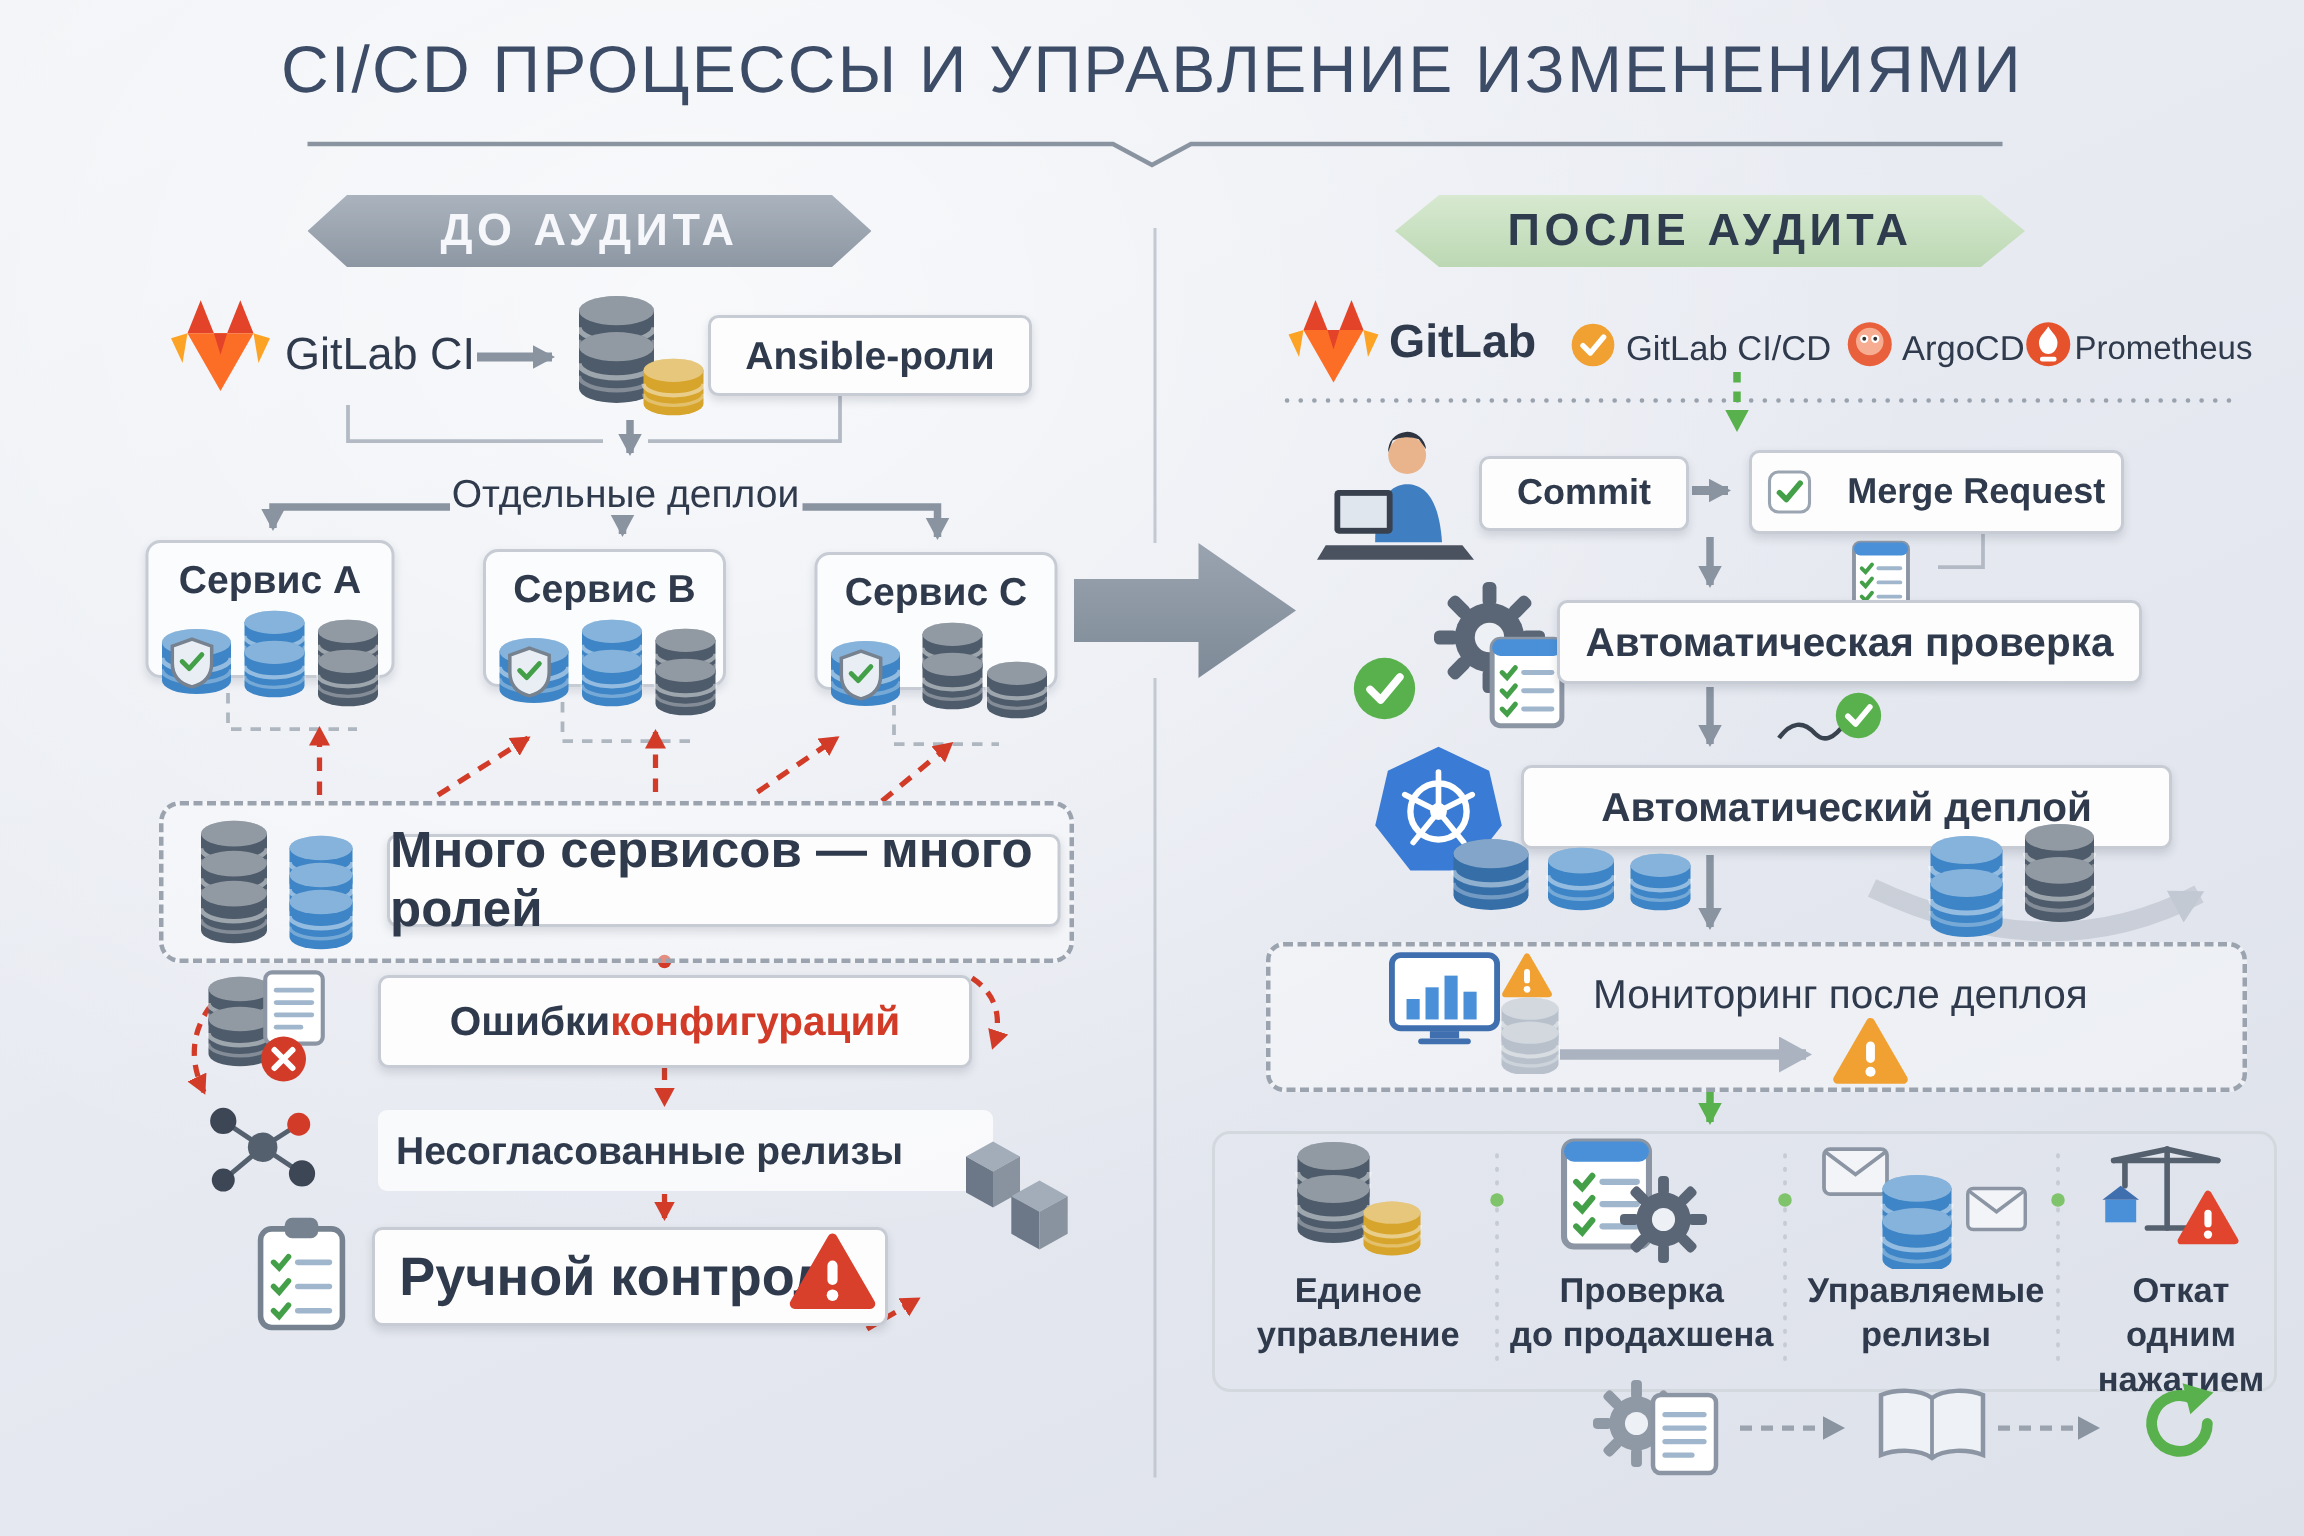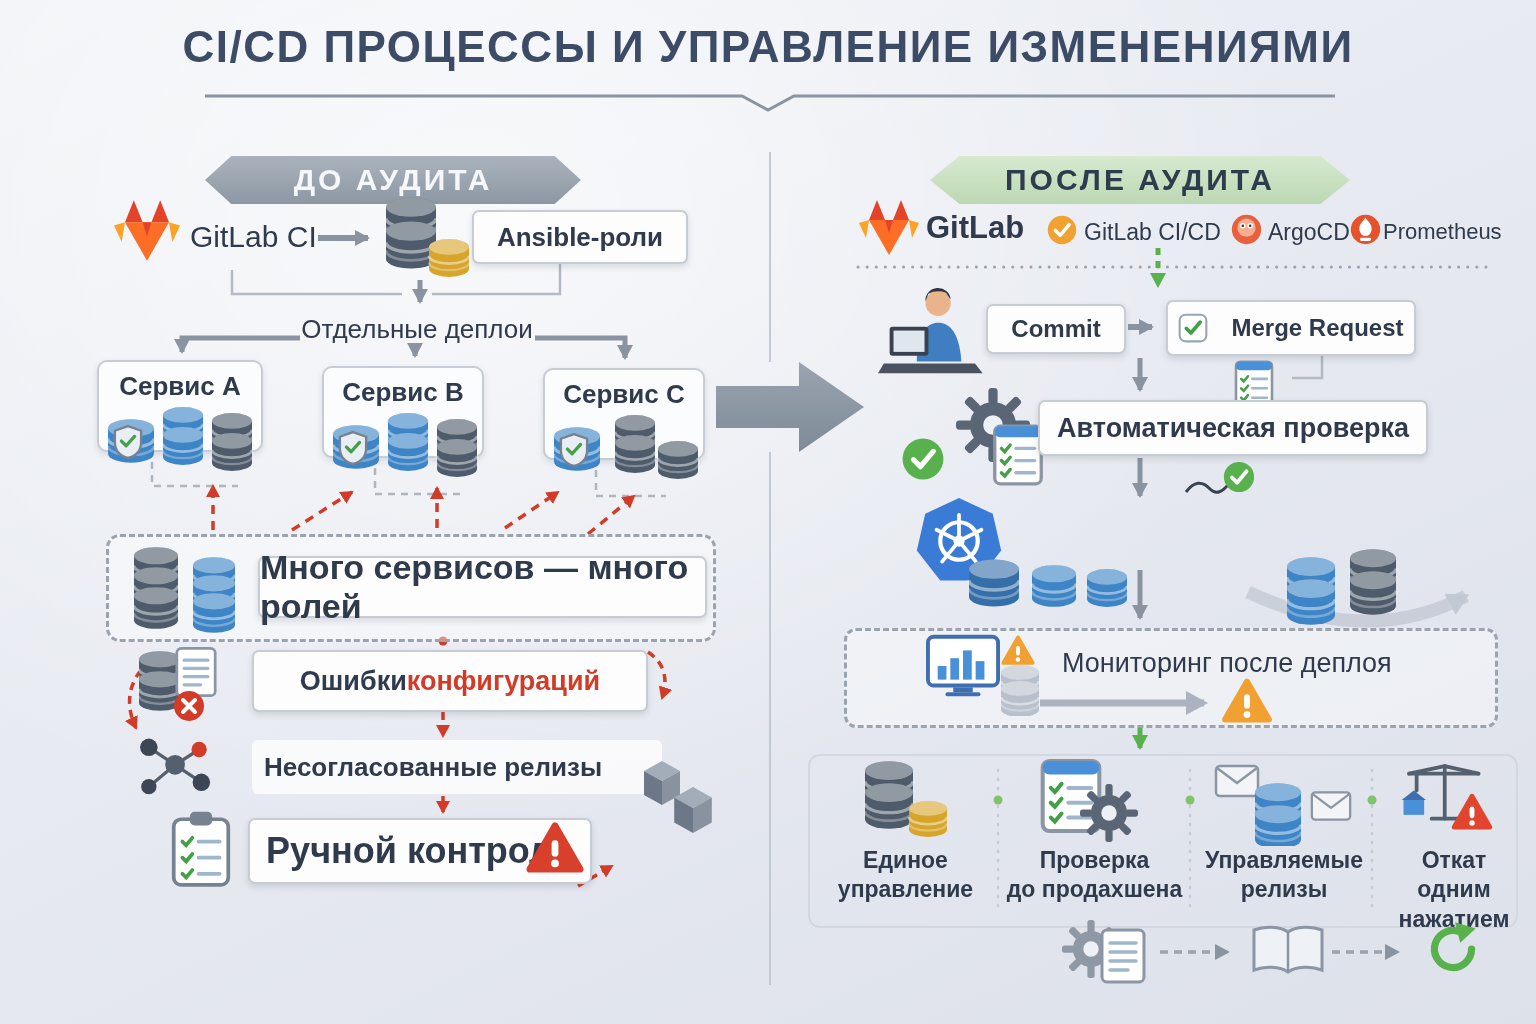--- a/index.html
+++ b/index.html
@@ -8,27 +8,26 @@
     font-family:"Liberation Sans","DejaVu Sans",sans-serif;
     background:
       radial-gradient(ellipse at 30% 20%, rgba(255,255,255,.65), rgba(255,255,255,0) 55%),
       linear-gradient(155deg,#f0f2f6 0%,#e7eaf1 45%,#dde1ea 100%);
     color:#2f3a4c;
   }
   .abs{position:absolute;}
   .layer{position:absolute;left:0;top:0;}
   .title{
     position:absolute;top:22px;left:0;right:0;margin:0;text-align:center;
-    font-size:44px;font-weight:700;letter-spacing:1.5px;color:#3d4c66;
+    font-size:44px;font-weight:400;letter-spacing:1.5px;color:#3d4c66;
   }
   .banner{
     position:absolute;height:48px;display:flex;align-items:center;justify-content:center;
     font-size:30px;font-weight:800;letter-spacing:3px;
     clip-path:polygon(0% 50%,7% 0%,93% 0%,100% 50%,93% 100%,7% 100%);
-    margin-top:26px;
   }
   .banner-before{left:205px;top:130px;width:376px;background:linear-gradient(180deg,#aab3bd,#8d97a3);color:#f5f7fa;}
   .banner-after{left:930px;top:130px;width:420px;background:linear-gradient(180deg,#d7e9d0,#bcd8b3);color:#2e3c4e;}
   .box{
     background:#fdfdfe;border:2px solid #c7ccd4;border-radius:7px;
     box-shadow:0 3px 6px rgba(60,70,90,.16);
     display:flex;align-items:center;justify-content:center;
     color:#2f3a4c;font-weight:600;
   }
   .svc{
@@ -470,20 +469,21 @@
       <use href="#checklist" width="52" height="62"></use>
     </svg>
   <div class="box abs" style="left:1038px;top:400px;width:386px;height:52px;font-size:27px">Автоматическая проверка</div>
   <svg class="abs" style="left:1222px;top:460px;color:#58b14c" width="34" height="34">
       <use href="#checkcircle" width="34" height="34"></use>
     </svg>
 
   <svg class="abs" style="left:912px;top:496px" width="94" height="90">
       <use href="#k8s" width="94" height="90"></use>
     </svg>
+  <div class="box abs" style="left:1014px;top:510px;width:430px;height:52px;font-size:27px">Автоматический деплой</div>
   <svg class="abs" style="left:964px;top:550px" width="176" height="66">
     <g color="#366fa8">
         <use href="#cyl" x="0" y="8" width="60" height="50"></use>
       </g>
     <g color="#3d85c6">
         <use href="#cyl" x="64" y="14" width="52" height="44"></use>
         <use href="#cyl" x="120" y="18" width="46" height="40"></use>
       </g>
   </svg>
   <svg class="abs" style="left:1282px;top:548px" width="150" height="82">

